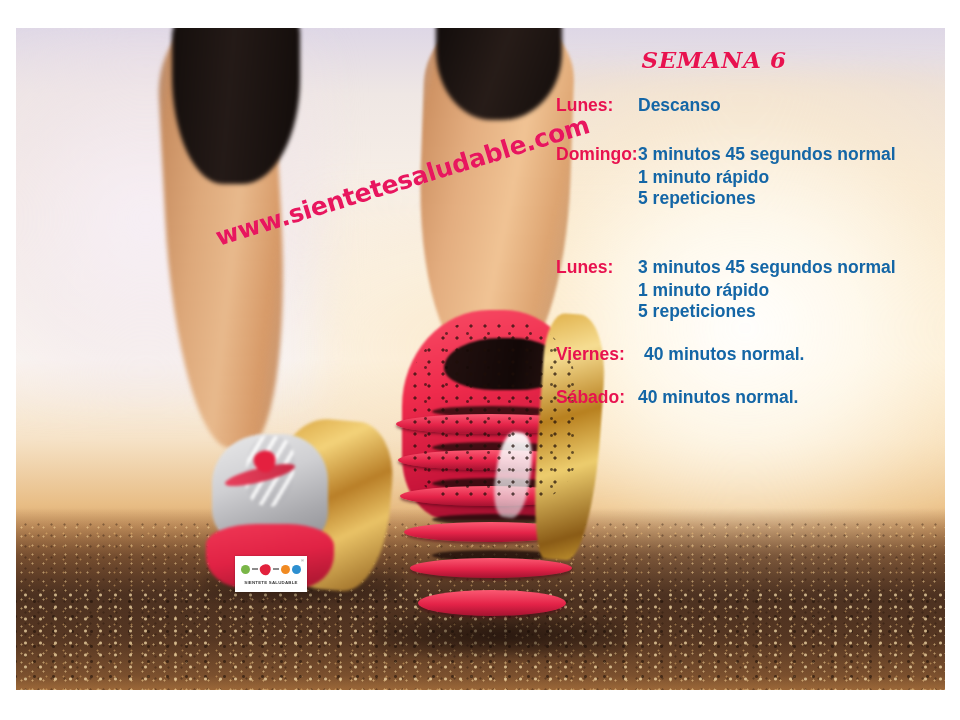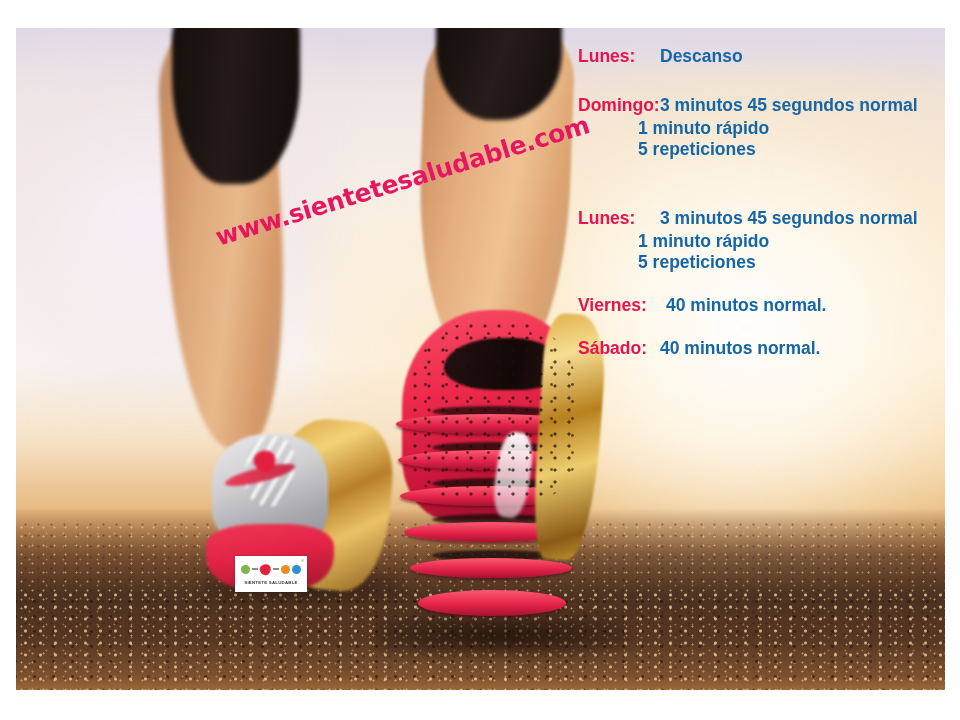--- a/index.html
+++ b/index.html
@@ -418,21 +418,20 @@
     letter-spacing: 0.6px;
     text-align: center;
     width: 300px;
     margin: 0 0 22px 8px;
     text-shadow: 0.5px 0.5px 0 rgba(255,255,255,0.25);
   }
   .day {
     display: flex;
     align-items: baseline;
     margin-bottom: 2px;
-    margin-left: 22px;
   }
   .day-label {
     color: #e8124f;
     font-weight: bold;
     font-size: 17.5px;
     width: 82px;
     flex: 0 0 82px;
     white-space: nowrap;
   }
   .day-val {
@@ -515,20 +514,21 @@
         <span class="m blue"></span>
       </div>
       <div class="logo-text">SIENTETE SALUDABLE</div>
     </div>
 
     <div id="watermark">www.sientetesaludable.com</div>
   </div>
 
   <div id="plan">
 
+    <div id="title">SEMANA 6</div>
 
     <div class="day">
       <span class="day-label">Lunes:</span>
       <span class="day-val">Descanso</span>
     </div>
 
     <div class="gap-lg"></div>
 
     <div class="day">
       <span class="day-label">Domingo:</span>

